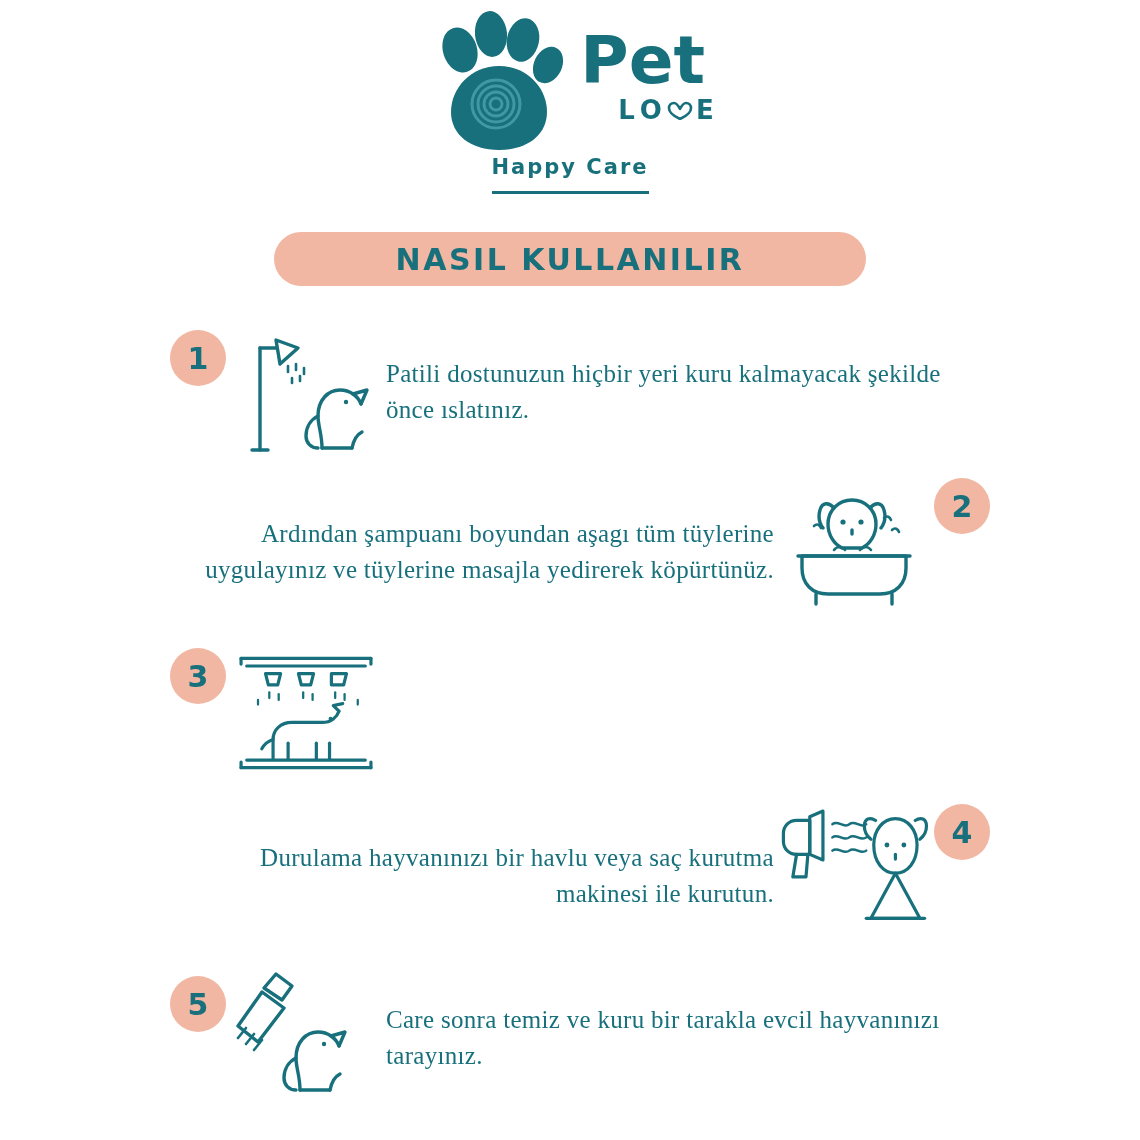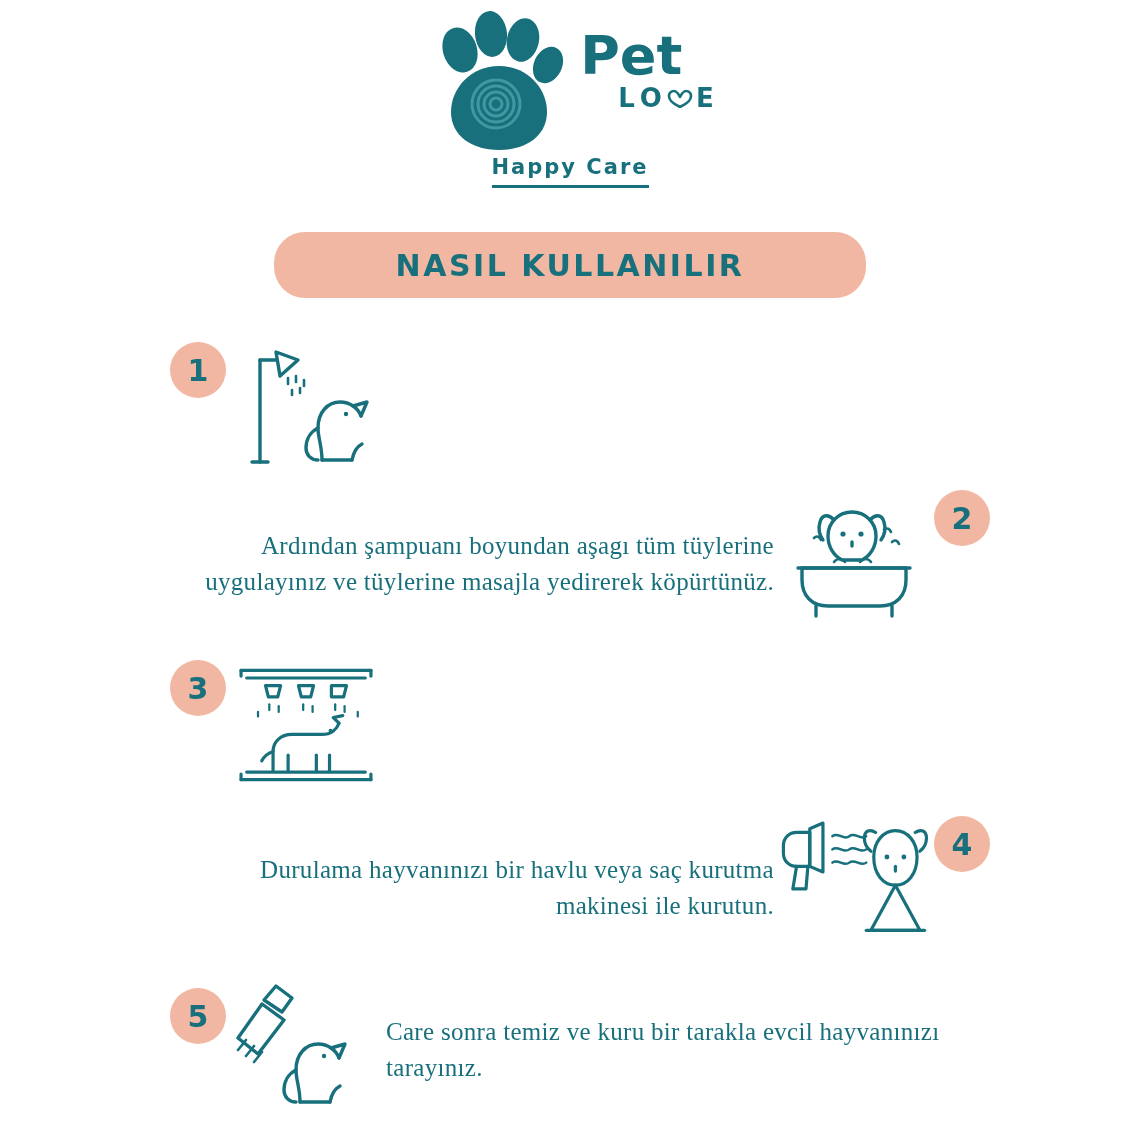--- a/index.html
+++ b/index.html
@@ -38,21 +38,21 @@
     margin-right: 6px;
   }
   .logo-word {
     display: flex;
     flex-direction: column;
     align-items: flex-start;
     margin-top: 22px;
   }
   .logo-pet {
     font-family: "DejaVu Sans", sans-serif;
-    font-size: 54px;
+    font-size: 66px;
     font-weight: bold;
     color: #17707c;
     letter-spacing: 0px;
     line-height: 0.95;
   }
   .logo-love {
     font-family: "DejaVu Sans", sans-serif;
     font-size: 26px;
     font-weight: bold;
     color: #17707c;
@@ -71,32 +71,32 @@
     text-align: center;
     font-family: "DejaVu Sans", sans-serif;
     font-size: 21px;
     font-weight: bold;
     letter-spacing: 2px;
     color: #17707c;
   }
   .happy-care span {
     display: inline-block;
     border-bottom: 3px solid #17707c;
-    padding-bottom: 6px;
+    padding-bottom: 12px;
   }
 
   
   .banner-wrap {
     display: flex;
     justify-content: center;
     margin-top: 22px;
   }
   .banner {
     width: 592px;
-    height: 66px;
+    height: 54px;
     background: #f2b7a3;
     border-radius: 31px;
     display: flex;
     align-items: center;
     justify-content: center;
   }
   .banner-text {
     font-family: "DejaVu Sans", sans-serif;
     font-size: 30px;
     font-weight: bold;
@@ -230,20 +230,21 @@
           </g>
           <path d="M96 136c0-14-4-22-4-32 0-16 10-26 22-26 10 0 18 6 21 14"></path>
           <path d="M135 92l6-14-14 4"></path>
           <path d="M92 104c-8 4-12 12-12 20 0 7 5 12 12 12"></path>
           <path d="M96 136h30"></path>
           <path d="M126 136c2-10 6-14 10-16"></path>
           <circle cx="120" cy="90" r="2.2" fill="#17707c" stroke="none"></circle>
         </g>
       </svg>
     </div>
+    <div class="step-text">Patili dostunuzun hiçbir yeri kuru kalmayacak şekilde önce ıslatınız.</div>
   </div>
 
   <div class="step s2 rtl">
     <div class="badge">2</div>
     <div class="icon-box">
       <svg class="icon-svg" width="160" height="160" viewBox="0 0 160 160" aria-hidden="true">
         <g fill="none" stroke="#17707c" stroke-width="3.4" stroke-linecap="round" stroke-linejoin="round">
           <path d="M60 36c-5-6-12-6-14 2-2 7 0 14 3 18"></path>
           <path d="M96 36c5-6 12-6 14 2 2 7 0 14-3 18"></path>
           <path d="M78 28c13 0 24 10 24 24 0 11-6 20-14 24H68c-8-4-14-13-14-24 0-14 11-24 24-24z"></path>

